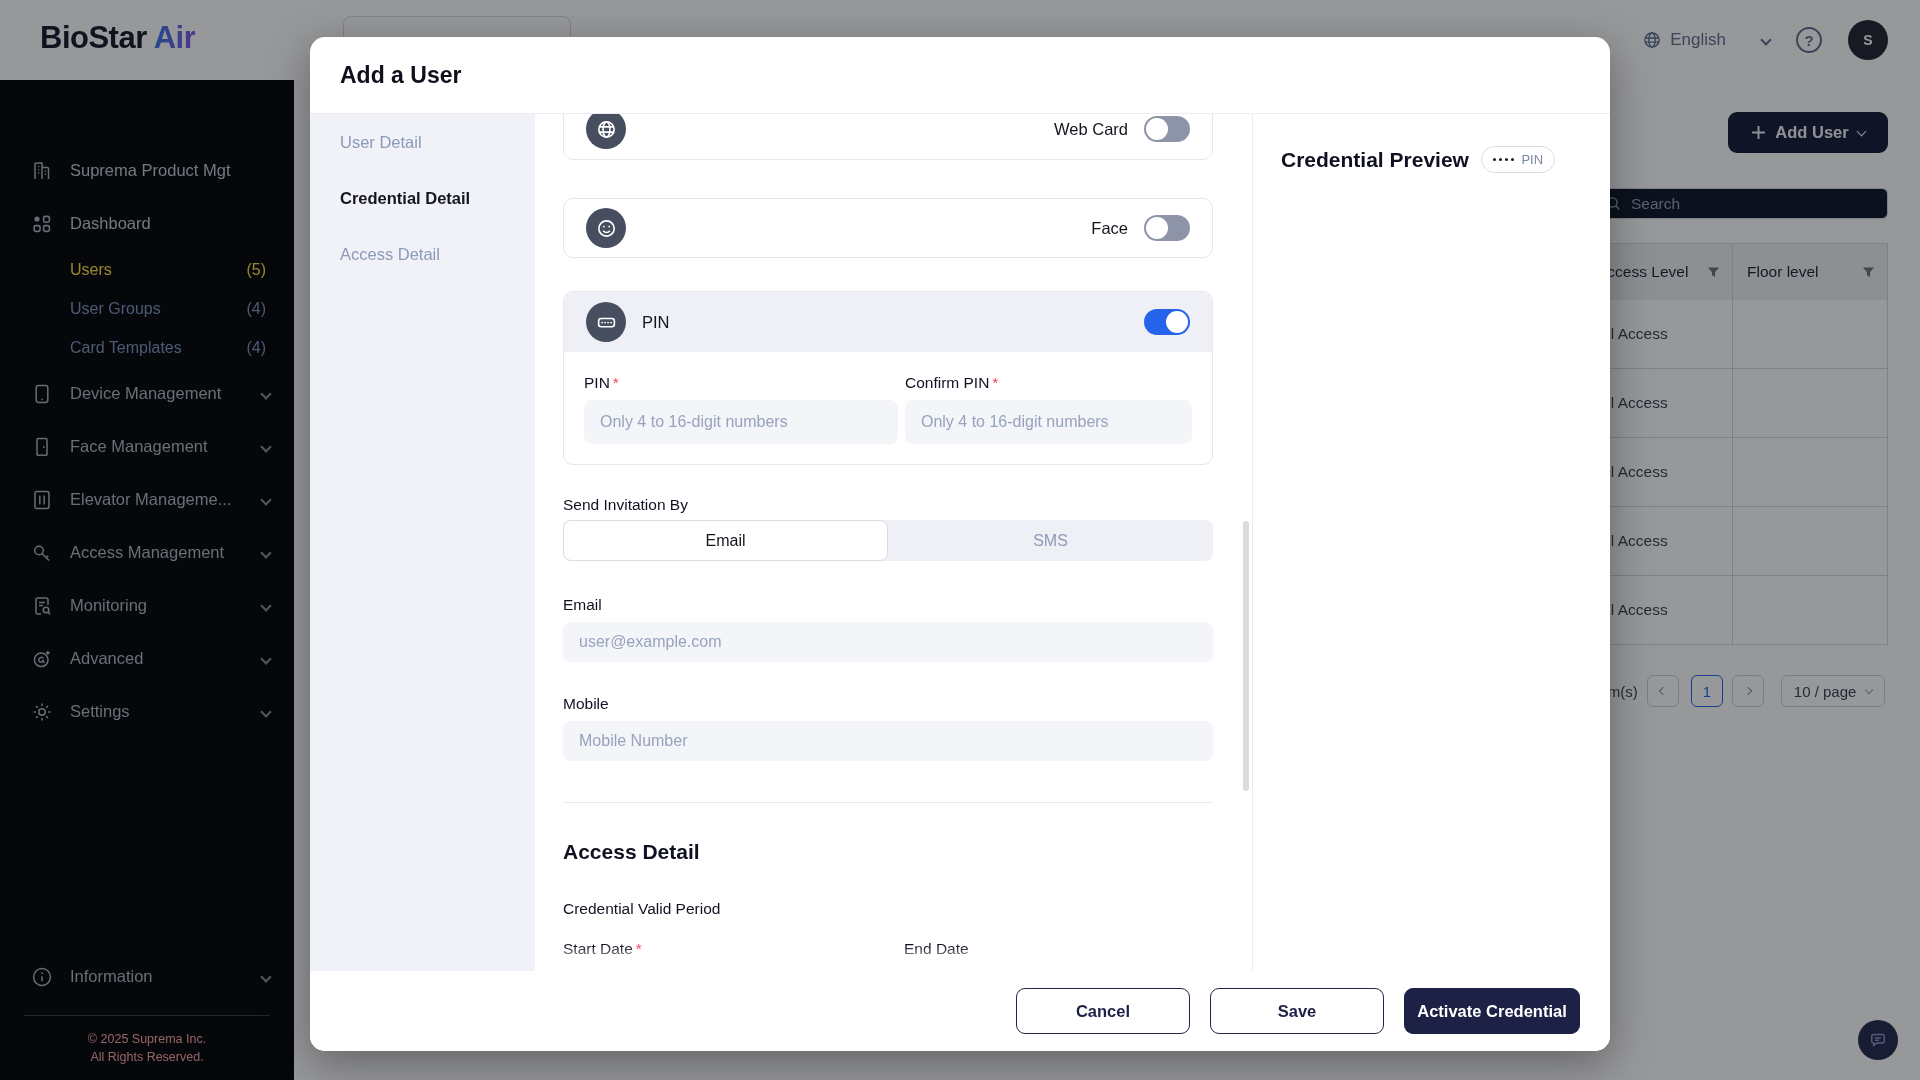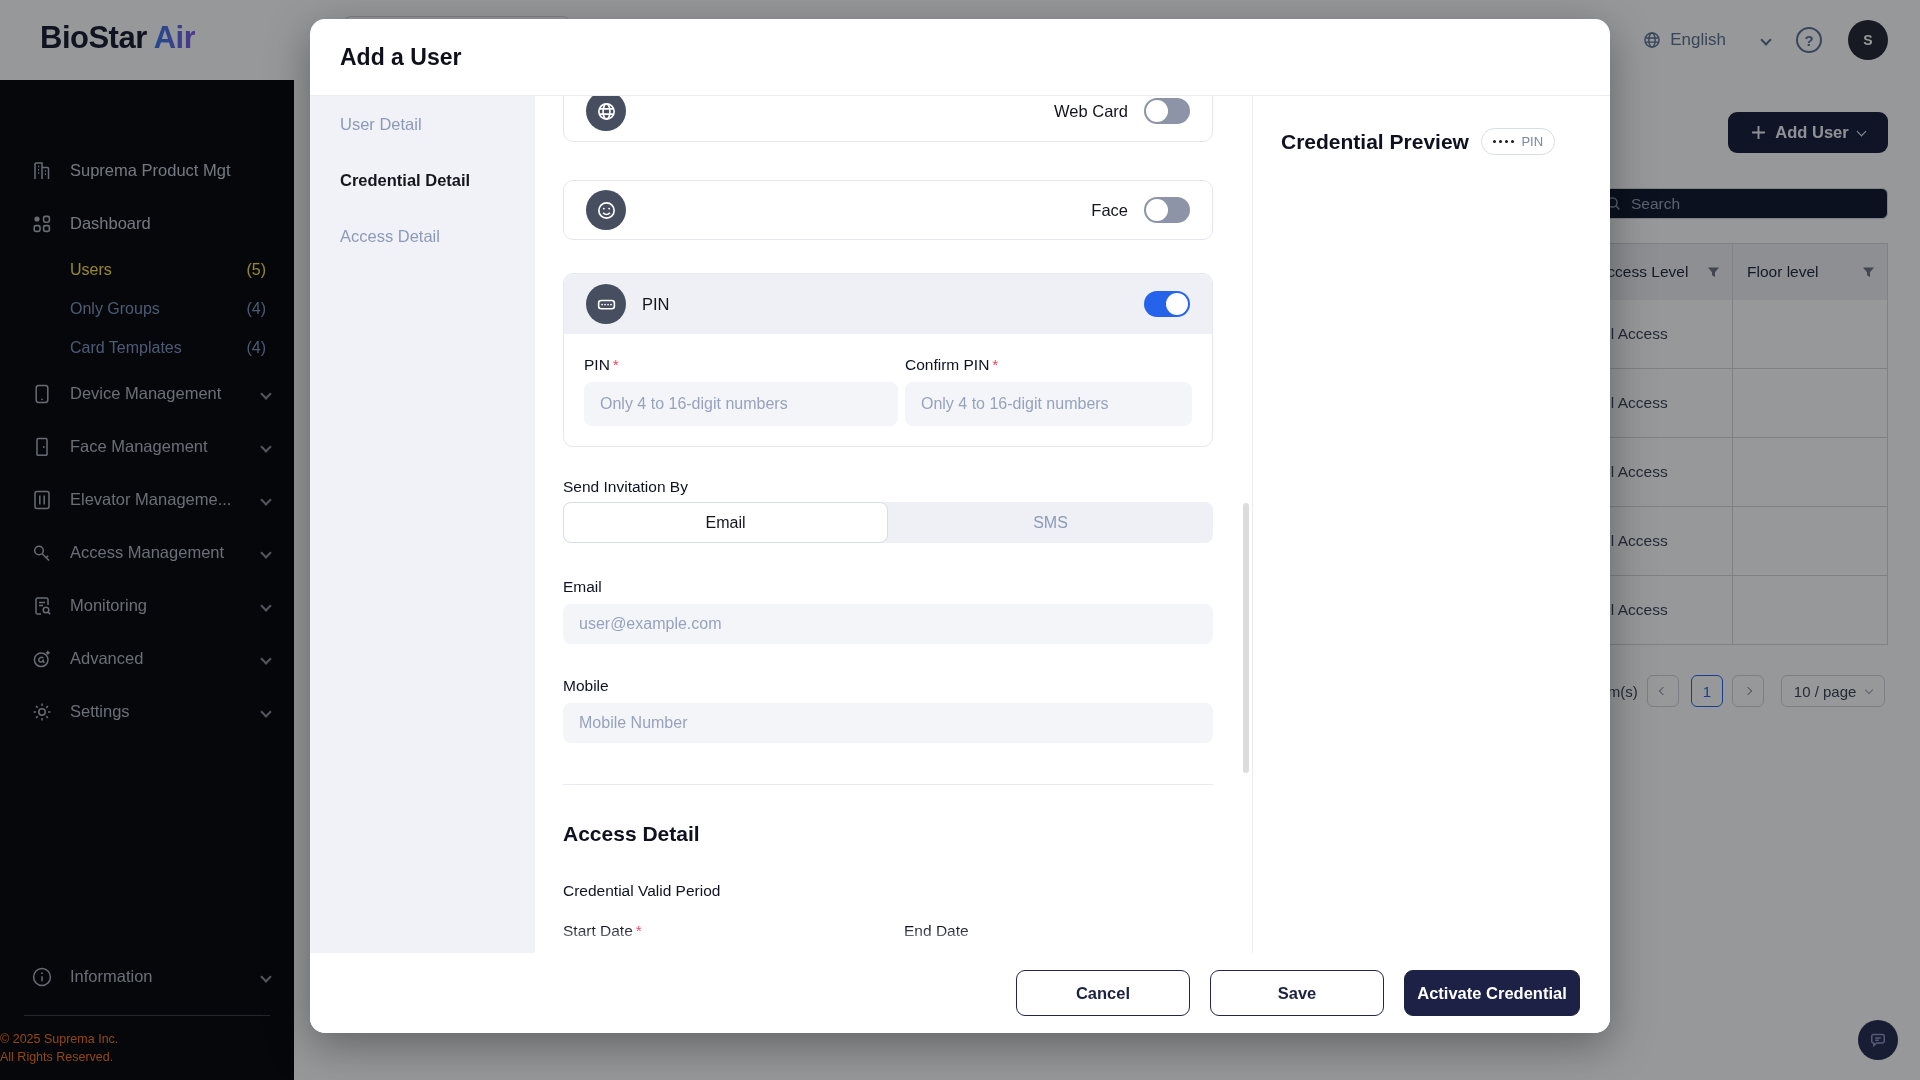--- a/index.html
+++ b/index.html
@@ -28,21 +28,21 @@
   .nav-item .chev { color:#8a8f9a; }
   .nav-item.dim { color:#b1b7c3; }
   .nav-item.active { background:#2f58cf; border-radius:8px; margin:4px 12px; height:45px; padding:0 16px 0 18px; color:#fff; }
   .nav-item.active .ico { color:#e7ebff; }
   .nav-item.active .chev { color:#dfe5ff; }
   .sub-item { height:39px; display:flex; align-items:center; padding:0 28px 0 70px; font-size:16px; color:#8094bd; cursor:pointer; }
   .sub-item .lbl { flex:1; }
   .sub-item.current { color:#fde047; }
   .side-bottom { position:absolute; left:0; bottom:0; width:294px; }
   .divider-h { height:1px; background:#3a3d44; margin:12px 24px 14px 24px; }
-  .copy { text-align:left; font-size:12.5px; line-height:18px; color:#f97316; padding-bottom:14px; }
+  .copy { text-align:center; font-size:12.5px; line-height:18px; color:#fca5a5; padding-bottom:14px; }
 
   
   .bg-search-sliver { position:absolute; left:343px; top:16px; width:228px; height:40px; background:#fff; border:1px solid #d8d8de; border-radius:8px; }
   .btn-adduser { position:absolute; left:1728px; top:112px; width:160px; height:41px; background:#181c3a; border-radius:9px; color:#f2f3f8; display:flex; align-items:center; justify-content:center; gap:9px; font-size:16.5px; font-weight:700; cursor:pointer; }
   .btn-adduser .chev { width:7px; height:7px; border-width:1.8px; margin-top:-3px; }
   .bg-search { position:absolute; left:1582px; top:188px; width:306px; height:31px; background:#0f172a; border:1px solid #d5d8df; border-radius:6px; display:flex; align-items:center; padding-left:22px; gap:9px; color:#9aa3b5; font-size:15.5px; }
   .bg-table { position:absolute; left:1560px; top:243px; width:328px; }
   .bg-thead { display:flex; height:57px; background:#eef0f3; border:1px solid #d6d8dd; border-bottom:none; }
   .bg-th { display:flex; align-items:center; font-size:15.5px; color:#1c2536; font-weight:400; }
   .bg-th.c1 { width:173px; padding-left:36px; border-right:1px solid #d6d8dd; }
@@ -57,21 +57,21 @@
   .pag-btn { width:32px; height:32px; border:1px solid #cfd3da; border-radius:6px; background:#fff; display:flex; align-items:center; justify-content:center; color:#8a93a3; margin-left:9px; cursor:pointer; }
   .pag-btn .chev { width:6px; height:6px; border-width:1.8px; }
   .pag-btn.cur { border-color:#2563eb; color:#2563eb; font-size:15px; margin-left:12px; }
   .pag-size { height:32px; border:1px solid #cfd3da; border-radius:6px; background:#fff; display:flex; align-items:center; gap:10px; padding:0 12px; margin-left:17px; color:#3a4354; cursor:pointer; }
   .pag-size .chev { width:6px; height:6px; border-width:1.8px; color:#9aa3b5; margin-top:-3px; }
 
   
   .overlay { position:absolute; inset:0; background:rgba(8,9,15,0.42); z-index:50; }
 
   
-  .modal { position:absolute; left:310px; top:19px; width:1300px; height:1014px; background:#fff; border-radius:15px; z-index:100; box-shadow:0 12px 44px rgba(0,0,0,.35); overflow:hidden; }
+  .modal { position:absolute; left:310px; top:37px; width:1300px; height:1014px; background:#fff; border-radius:15px; z-index:100; box-shadow:0 12px 44px rgba(0,0,0,.35); overflow:hidden; }
   .m-header { position:absolute; left:0; top:0; width:100%; height:77px; border-bottom:1px solid #ececf2; display:flex; align-items:center; padding-left:30px; }
   .m-title { font-size:23px; font-weight:700; color:#10101c; }
   .m-tabs { position:absolute; left:0; top:77px; width:225px; height:857px; background:#f1f2f7; }
   .m-tab { height:56px; display:flex; align-items:center; padding-left:30px; font-size:16.5px; color:#8d99b8; cursor:pointer; }
   .m-tab.active { color:#15161e; font-weight:700; }
   .m-vdiv { position:absolute; left:942px; top:77px; width:1px; height:857px; background:#ececf2; }
   .m-body { position:absolute; left:225px; top:77px; width:717px; height:857px; overflow:hidden; }
   .m-scroll { position:absolute; left:28px; top:0; width:650px; height:857px; }
   .scroll-thumb { position:absolute; left:933px; top:484px; width:6px; height:270px; border-radius:3px; background:#dcdcdf; z-index:5; cursor:pointer; }
 
@@ -166,21 +166,21 @@
           <rect x="13.6" y="13.6" width="5.8" height="5.8" rx="1.6"></rect>
         </svg>
       </span>
     <span class="lbl">Dashboard</span>
   </div>
   <div class="sub-item current">
     <span class="lbl">Users</span>
     <span>(5)</span>
   </div>
   <div class="sub-item">
-    <span class="lbl">Only Groups</span>
+    <span class="lbl">User Groups</span>
     <span>(4)</span>
   </div>
   <div class="sub-item">
     <span class="lbl">Card Templates</span>
     <span>(4)</span>
   </div>
   <div class="nav-item dim">
     <span class="ico">
         <svg width="24" height="24" viewBox="0 0 24 24" fill="none" stroke="currentColor" stroke-width="1.5">
           <rect x="6.2" y="3.6" width="11.6" height="16.8" rx="2.4"></rect>

